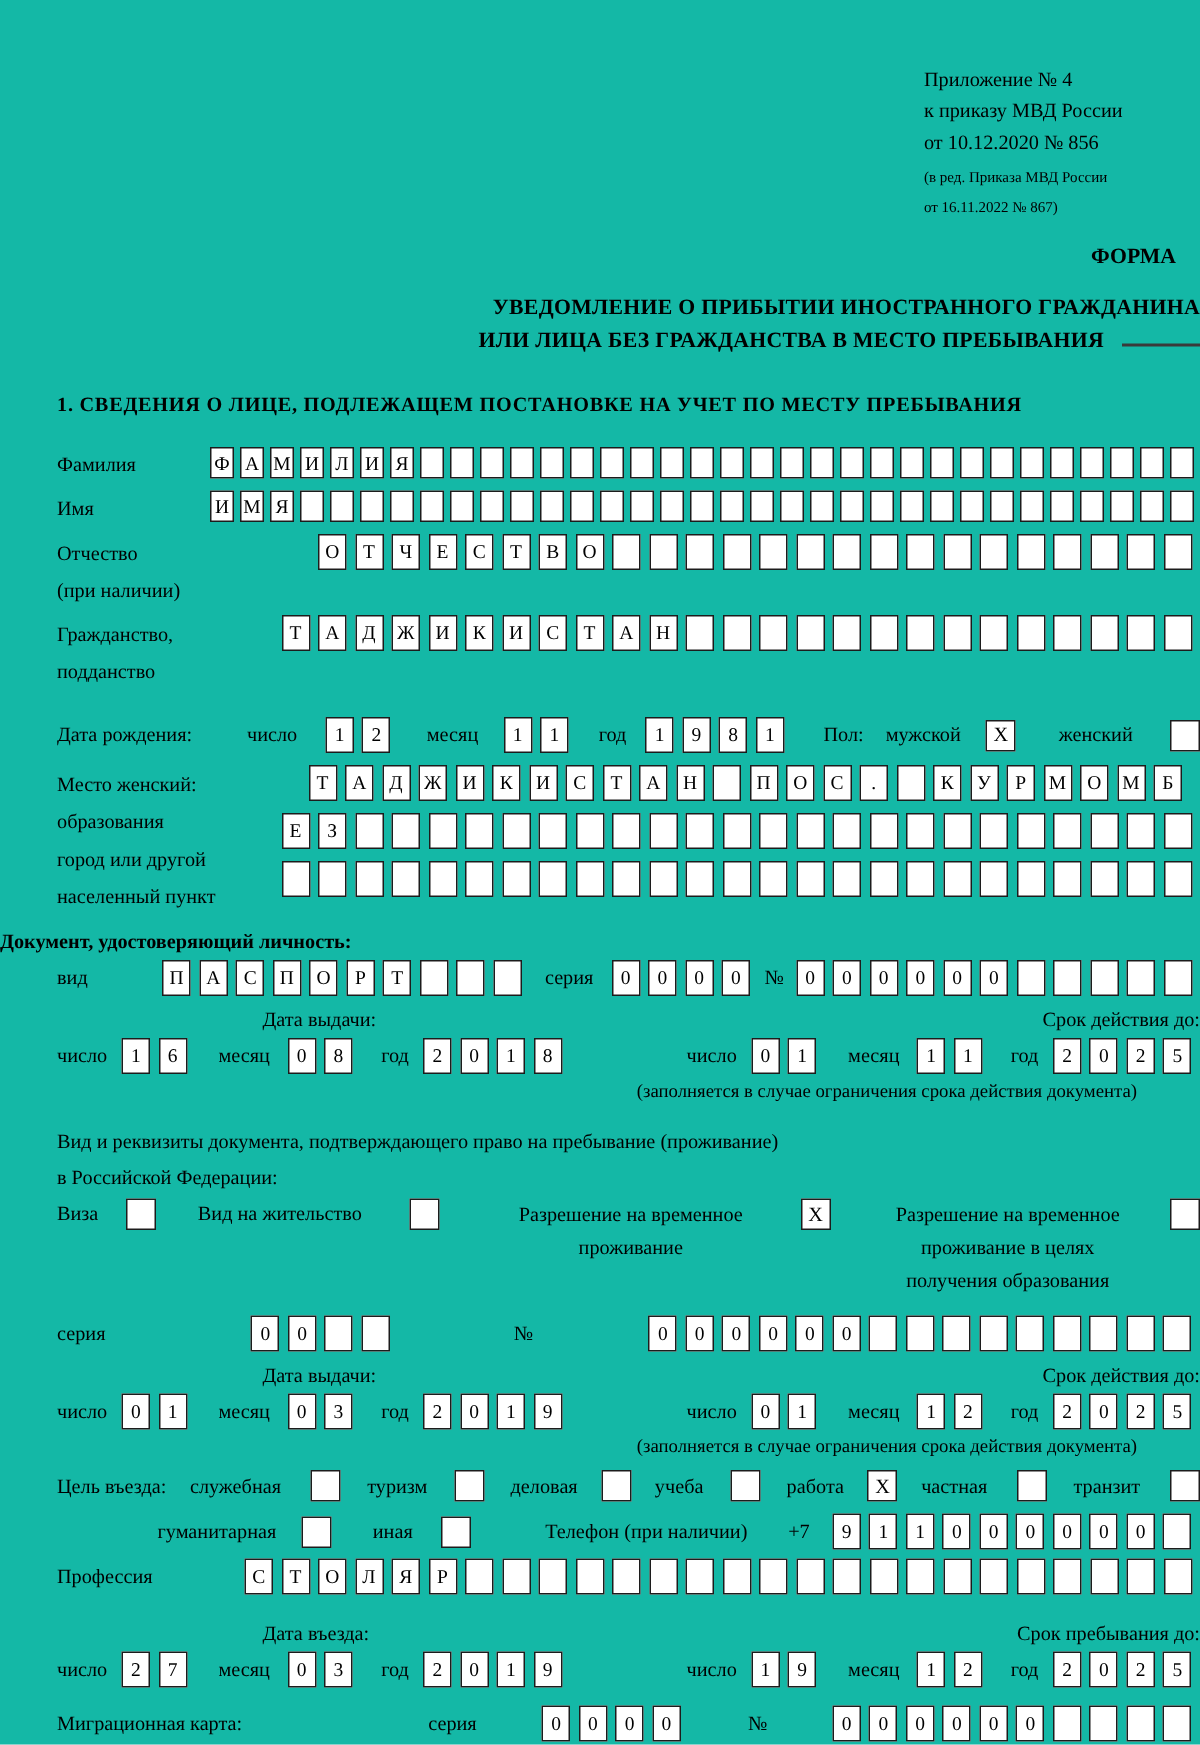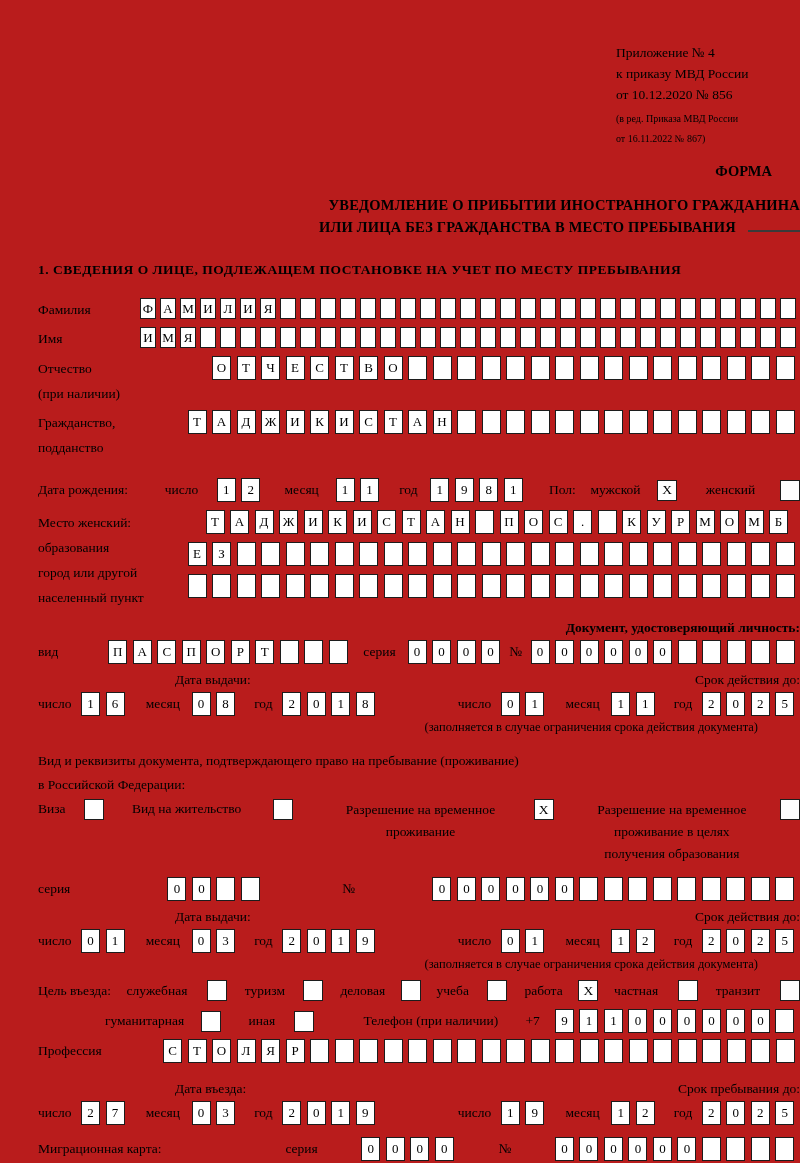--- a/index.html
+++ b/index.html
@@ -1,44 +1,44 @@
 <!DOCTYPE html>
 <html><head>
 <meta charset="utf-8">
 <style>
   html,body { margin:0; padding:0; background:#e8e8e8; }
   .page {
-    width:800px; height:1163px; background:#b91c1c; color:#000;
+    width:800px; height:1163px; background:#14b8a6; color:#000;
     font-family:"Liberation Serif","DejaVu Serif",serif;
     font-size:13.5px; position:relative; overflow:hidden;
     margin:0 auto; box-sizing:border-box;
   }
   .appendix { margin:42px 0 0 616px; line-height:21px; font-size:13.5px; }
   .amend { font-size:10px; line-height:20px; }
-  .forma { text-align:right; padding-right:28px; margin-top:14px; font-weight:bold; font-size:14.5px; }
+  .forma { text-align:right; padding-right:16px; margin-top:14px; font-weight:bold; font-size:14.5px; }
   .title { text-align:right; font-weight:bold; font-size:14.5px; line-height:22px; margin-top:14px; letter-spacing:.2px; }
   .blank { display:inline-block; width:52px; border-bottom:2px solid #3a3a3a; margin-left:12px; height:13px; }
   .sec-heading { margin:24px 0 0 38px; font-weight:bold; font-size:13.5px; letter-spacing:.5px; }
   .frow { display:flex; align-items:flex-start;justify-content:space-between; }
   .ctr { align-items:center; }
   .ml38 { margin-left:38px; }
   .lbl { padding-top:2px; }
   .lbl2 div { line-height:25px; }
   .cells { display:flex; flex-wrap:nowrap; }
   .cell {
     flex:none; box-sizing:border-box; border:1.6px solid #1c1c1c; background:#fff;
     display:flex; align-items:center; justify-content:center; font-size:13px;
   }
   .lg .cell { width:19px; height:24px; margin-right:5.5px; }
   .sm .cell { width:16px; height:21px; margin-right:4px; }
   .chk {
     flex:none; box-sizing:border-box; width:20px; height:21px; border:1.6px solid #1c1c1c;
     display:flex; align-items:center; justify-content:center; font-size:13.5px; background:#fff;
   }
-  .doc-heading { text-align:right; font-weight:bold; margin-top:10px; font-size:13.5px; }
+  .doc-heading { text-align:left; font-weight:bold; margin-top:10px; font-size:13.5px; }
   .note { font-size:12.5px; }
   .cblock { text-align:center; line-height:22px; }
   .mt4{margin-top:4px}.mt6{margin-top:6px}.mt8{margin-top:8px}.mt10{margin-top:18px}
   .mt12{margin-top:12px}.mt20{margin-top:20px}
   .ml4{margin-left:4px}.ml6{margin-left:6px}.ml8{margin-left:8px}.ml10{margin-left:10px}
   .ml12{margin-left:12px}.ml16{margin-left:16px}.ml20{margin-left:20px}.ml28{margin-left:28px}
 </style>
 </head>
 <body>
 

